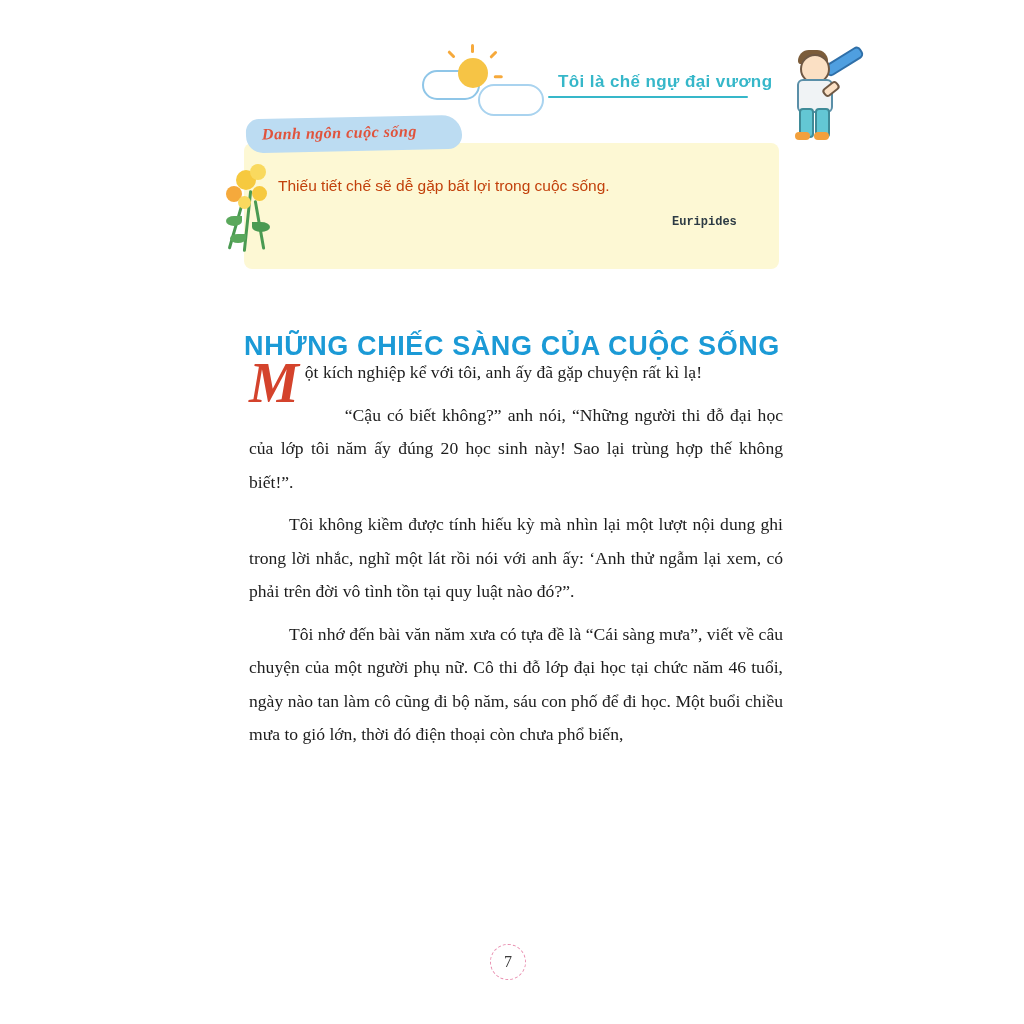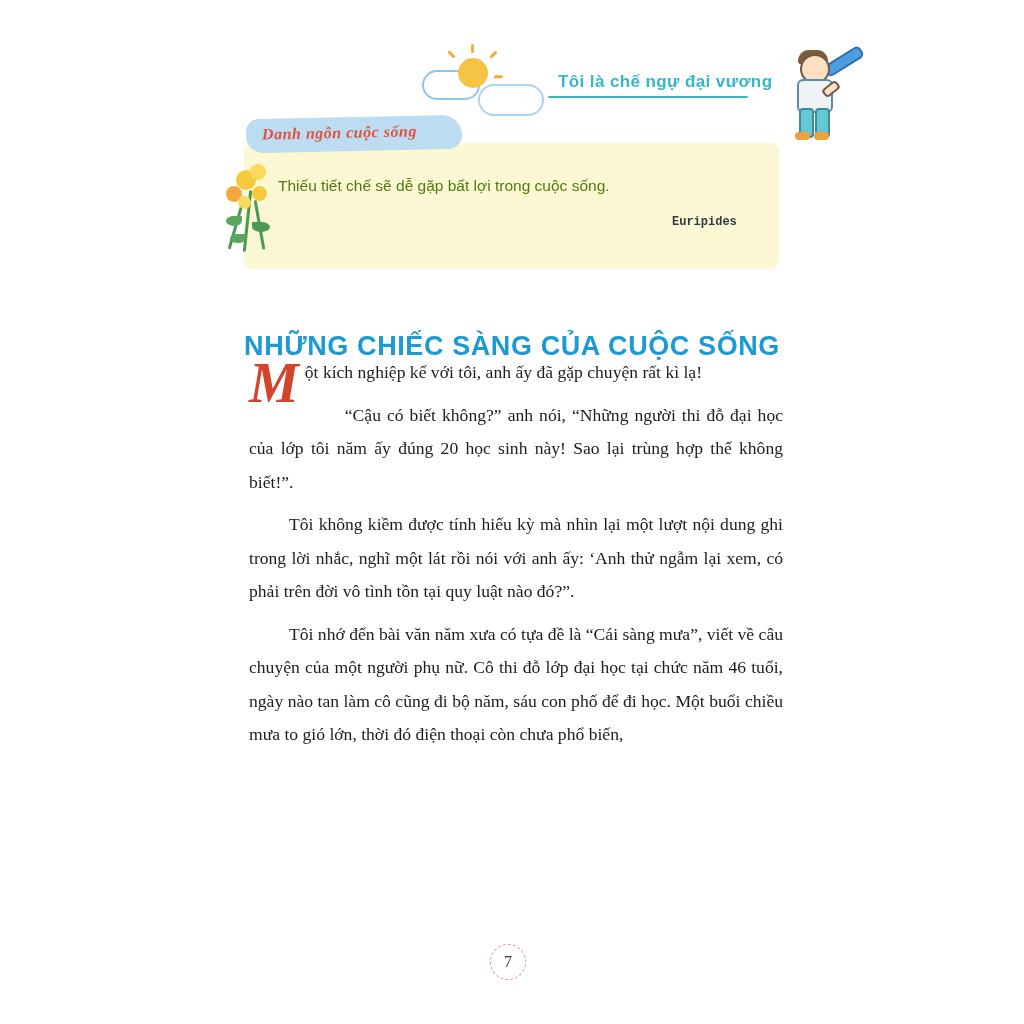--- a/index.html
+++ b/index.html
@@ -152,21 +152,21 @@
     letter-spacing: 0.5px;
     transform: rotate(-1.2deg);
     white-space: nowrap;
   }
   .quote-text {
     position: absolute;
     left: 278px;
     top: 177px;
     font-family: "Liberation Sans", sans-serif;
     font-size: 15.5px;
-    color: #4d7c0f;
+    color: #c2410c;
     white-space: nowrap;
   }
   .quote-author {
     position: absolute;
     left: 672px;
     top: 215px;
     font-family: "Liberation Mono", monospace;
     font-weight: bold;
     font-size: 12px;
     color: #2d3b44;

